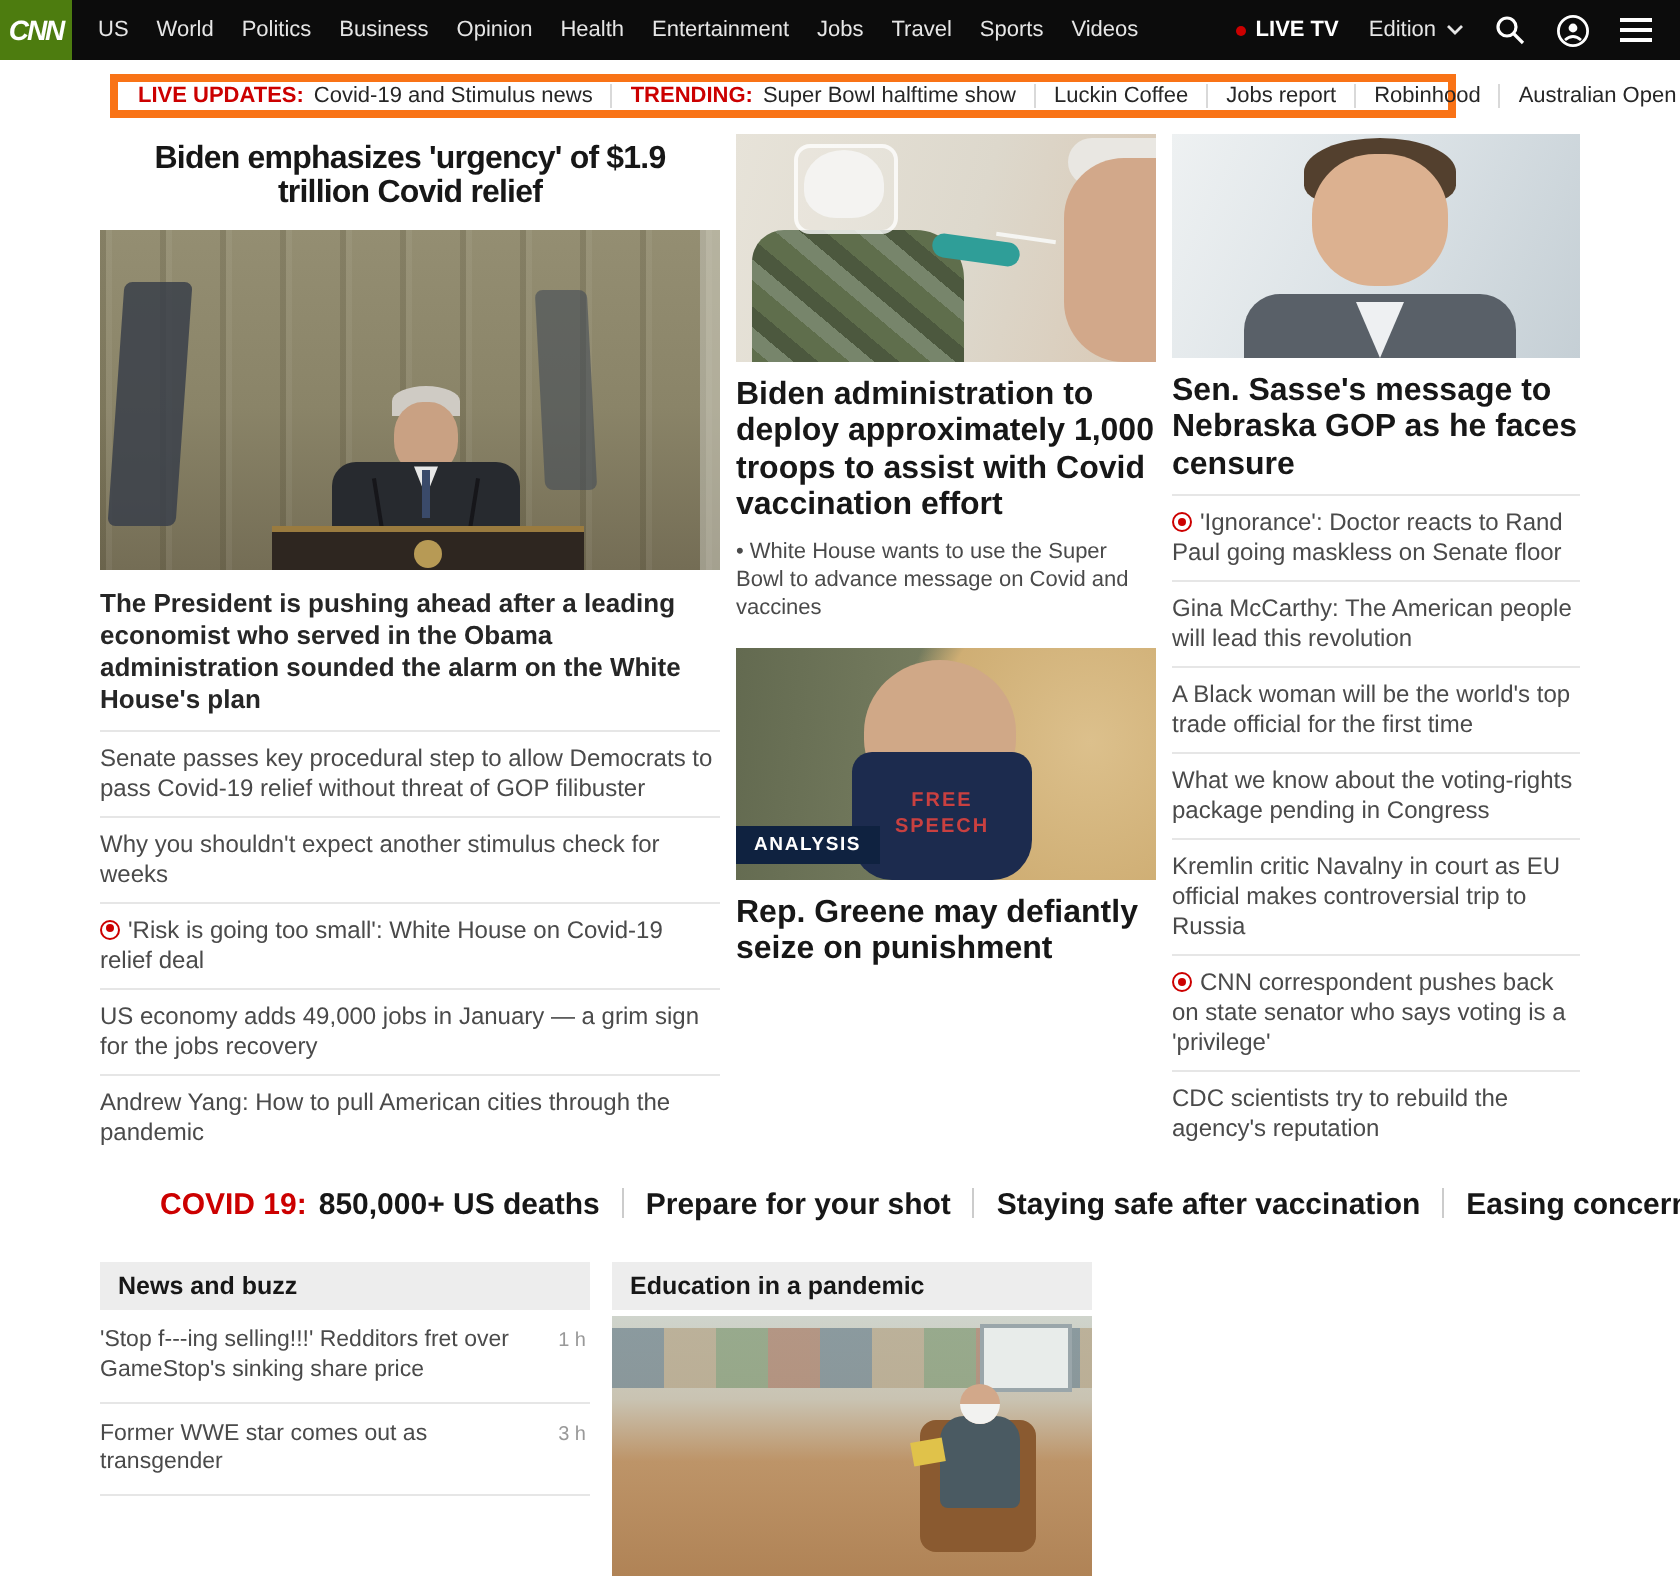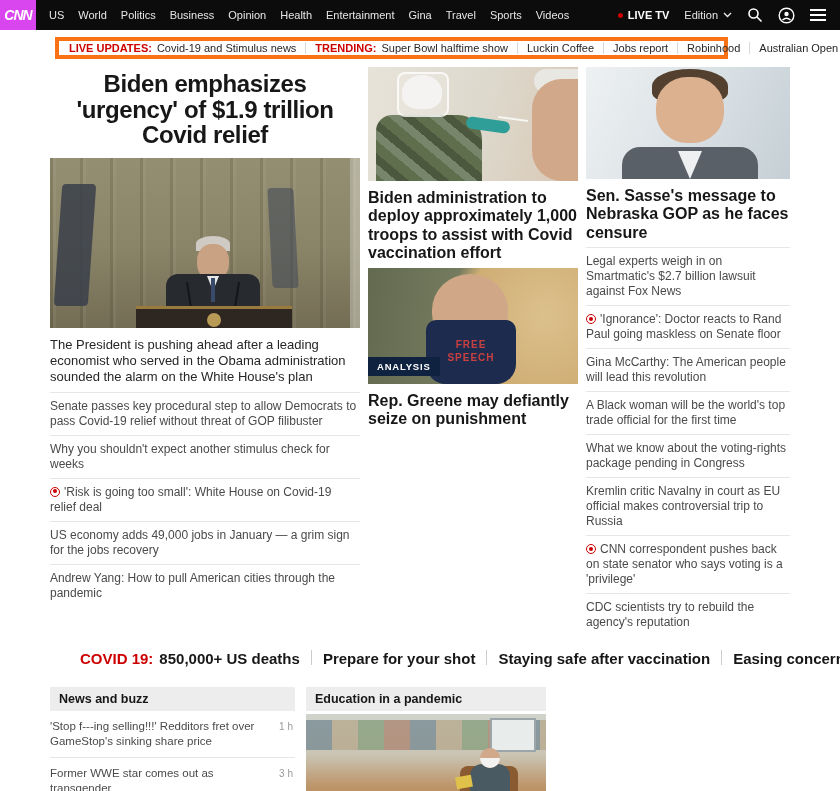--- a/index.html
+++ b/index.html
@@ -6,45 +6,45 @@
   html,body { margin:0; padding:0; }
   body {
     width:840px; height:791px; overflow:hidden; background:#fff;
     font-family:"Liberation Sans","DejaVu Sans",sans-serif;
     -webkit-font-smoothing:antialiased;
   }
   .page { width:840px; height:791px; overflow:hidden; position:relative; background:#fff; }
 
   
   .topnav { height:30px; background:#0c0c0c; display:flex; align-items:stretch; }
-  .logo { width:36px; background:#d946ef; color:#fff; display:flex; align-items:center; justify-content:center;
+  .logo { width:36px; background:#4d7c0f; color:#fff; display:flex; align-items:center; justify-content:center;
           font-weight:bold; font-style:italic; font-size:14px; letter-spacing:-1px; cursor:pointer; }
   .nav-items { display:flex; align-items:center; margin-left:13px; }
   .nav-link { color:#e6e6e6; font-size:11px; margin-right:14px; cursor:pointer; white-space:nowrap; }
   .nav-right { margin-left:auto; display:flex; align-items:center; padding-right:14px; gap:15px; }
   .live-tv { color:#fff; font-size:11px; font-weight:bold; display:flex; align-items:center; gap:5px; cursor:pointer; }
   .live-dot { width:5px; height:5px; background:#cc0000; border-radius:50%; }
   .edition { color:#e6e6e6; font-size:11px; display:flex; align-items:center; gap:5px; cursor:pointer;justify-content:center; }
   .icon-btn { display:flex; align-items:center; cursor:pointer; }
   .burger { display:flex; flex-direction:column; gap:3px; cursor:pointer; }
   .burger span { display:block; width:16px; height:2px; background:#fff; }
 
   
   .trend-bar { margin:7px 0 0 55px; width:673px; height:22px; border:4px solid #f97316;
                display:flex; align-items:center; padding:0 10px; font-size:11px; color:#262626; }
   .trend-label { color:#cc0000; font-weight:bold; margin-right:5px; white-space:nowrap; }
   .trend-link { color:#262626; cursor:pointer; white-space:nowrap; }
   .trend-sep { width:1px; height:12px; background:#d9d9d9; margin:0 9px; flex:none; }
 
   
   .main-grid { width:740px; margin:8px auto 0; display:grid; grid-template-columns:310px 210px 204px; column-gap:8px; }
-  .lead-headline { font-size:24px; line-height:1.07; font-weight:bold; text-align:center; color:#171717;
+  .lead-headline { font-size:16px; line-height:1.07; font-weight:bold; text-align:center; color:#171717;
                    margin:4px 6px 10px; letter-spacing:-0.4px; cursor:pointer; }
   .photo { position:relative; overflow:hidden; cursor:pointer; }
-  .deck { font-size:13px; font-weight:normal; line-height:1.22; color:#262626; margin:9px 0 7px; cursor:pointer; }
+  .deck { font-size:13px; font-weight:bold; line-height:1.22; color:#262626; margin:9px 0 7px; cursor:pointer; }
   .link-list { list-style:none; margin:0; padding:0; }
   .link-list li { border-top:1px solid #e6e6e6; padding:6px 0; font-size:12px; line-height:1.25; color:#4a4a4a; cursor:pointer; }
   .vicon { display:inline-block; width:10px; height:10px; border:1.5px solid #cc0000; border-radius:50%;
            position:relative; margin-right:4px; vertical-align:-1px; }
   .vicon::after { content:""; position:absolute; left:1.5px; top:1.5px; width:4px; height:4px; background:#cc0000; border-radius:50%; }
   .story-headline { font-size:16px; line-height:1.15; font-weight:bold; color:#171717; margin:8px 0 5px; cursor:pointer; }
   .bullet-list { list-style:none; margin:0 0 12px; padding:0; }
   .bullet-list li { font-size:11px; line-height:1.28; color:#4a4a4a; padding:1px 0; cursor:pointer; }
   .bullet-list li::before { content:"• "; }
   .analysis-badge { position:absolute; left:0; bottom:8px; background:#0f2240; color:#fff; font-size:9.5px;
@@ -125,21 +125,21 @@
   <header class="topnav">
     <div class="logo">CNN</div>
     <nav class="nav-items">
       <span class="nav-link">US</span>
       <span class="nav-link">World</span>
       <span class="nav-link">Politics</span>
       <span class="nav-link">Business</span>
       <span class="nav-link">Opinion</span>
       <span class="nav-link">Health</span>
       <span class="nav-link">Entertainment</span>
-      <span class="nav-link">Gina</span>
+      <span class="nav-link">Jobs</span>
       <span class="nav-link">Travel</span>
       <span class="nav-link">Sports</span>
       <span class="nav-link">Videos</span>
     </nav>
     <div class="nav-right">
       <span class="live-tv">
         <span class="live-dot"></span>
         <span>LIVE TV</span>
       </span>
       <span class="edition">
@@ -219,41 +219,43 @@
       <div class="photo photo-vaccine">
         <div class="pat-hair"></div>
         <div class="pat-body"></div>
         <div class="med-body"></div>
         <div class="med-cap"></div>
         <div class="med-shield"></div>
         <div class="med-glove"></div>
         <div class="swab"></div>
       </div>
       <h2 class="story-headline">Biden administration to deploy approximately 1,000 troops to assist with Covid vaccination effort</h2>
+      <ul class="bullet-list">
+        <li>White House wants to use the Super Bowl to advance message on Covid and vaccines</li>
+      </ul>
       <div class="photo photo-greene">
         <div class="greene-hair"></div>
         <div class="greene-face"></div>
         <div class="greene-mask">
           <span class="mask-text">FREE SPEECH</span>
         </div>
         <span class="analysis-badge">ANALYSIS</span>
       </div>
       <h2 class="story-headline">Rep. Greene may defiantly seize on punishment</h2>
     </section>
 
     <section>
       <div class="photo photo-sasse">
         <div class="sasse-hair"></div>
         <div class="sasse-face"></div>
         <div class="sasse-suit"></div>
         <div class="sasse-shirt"></div>
       </div>
       <h2 class="story-headline">Sen. Sasse's message to Nebraska GOP as he faces censure</h2>
       <ul class="link-list">
-        <li><span>Legal experts weigh in on Smartmatic's $2.7 billion lawsuit against Fox News</span></li>
         <li><span class="vicon"></span><span>'Ignorance': Doctor reacts to Rand Paul going maskless on Senate floor</span></li>
         <li><span>Gina McCarthy: The American people will lead this revolution</span></li>
         <li><span>A Black woman will be the world's top trade official for the first time</span></li>
         <li><span>What we know about the voting-rights package pending in Congress</span></li>
         <li><span>Kremlin critic Navalny in court as EU official makes controversial trip to Russia</span></li>
         <li><span class="vicon"></span><span>CNN correspondent pushes back on state senator who says voting is a 'privilege'</span></li>
         <li><span>CDC scientists try to rebuild the agency's reputation</span></li>
       </ul>
     </section>
   </main>

